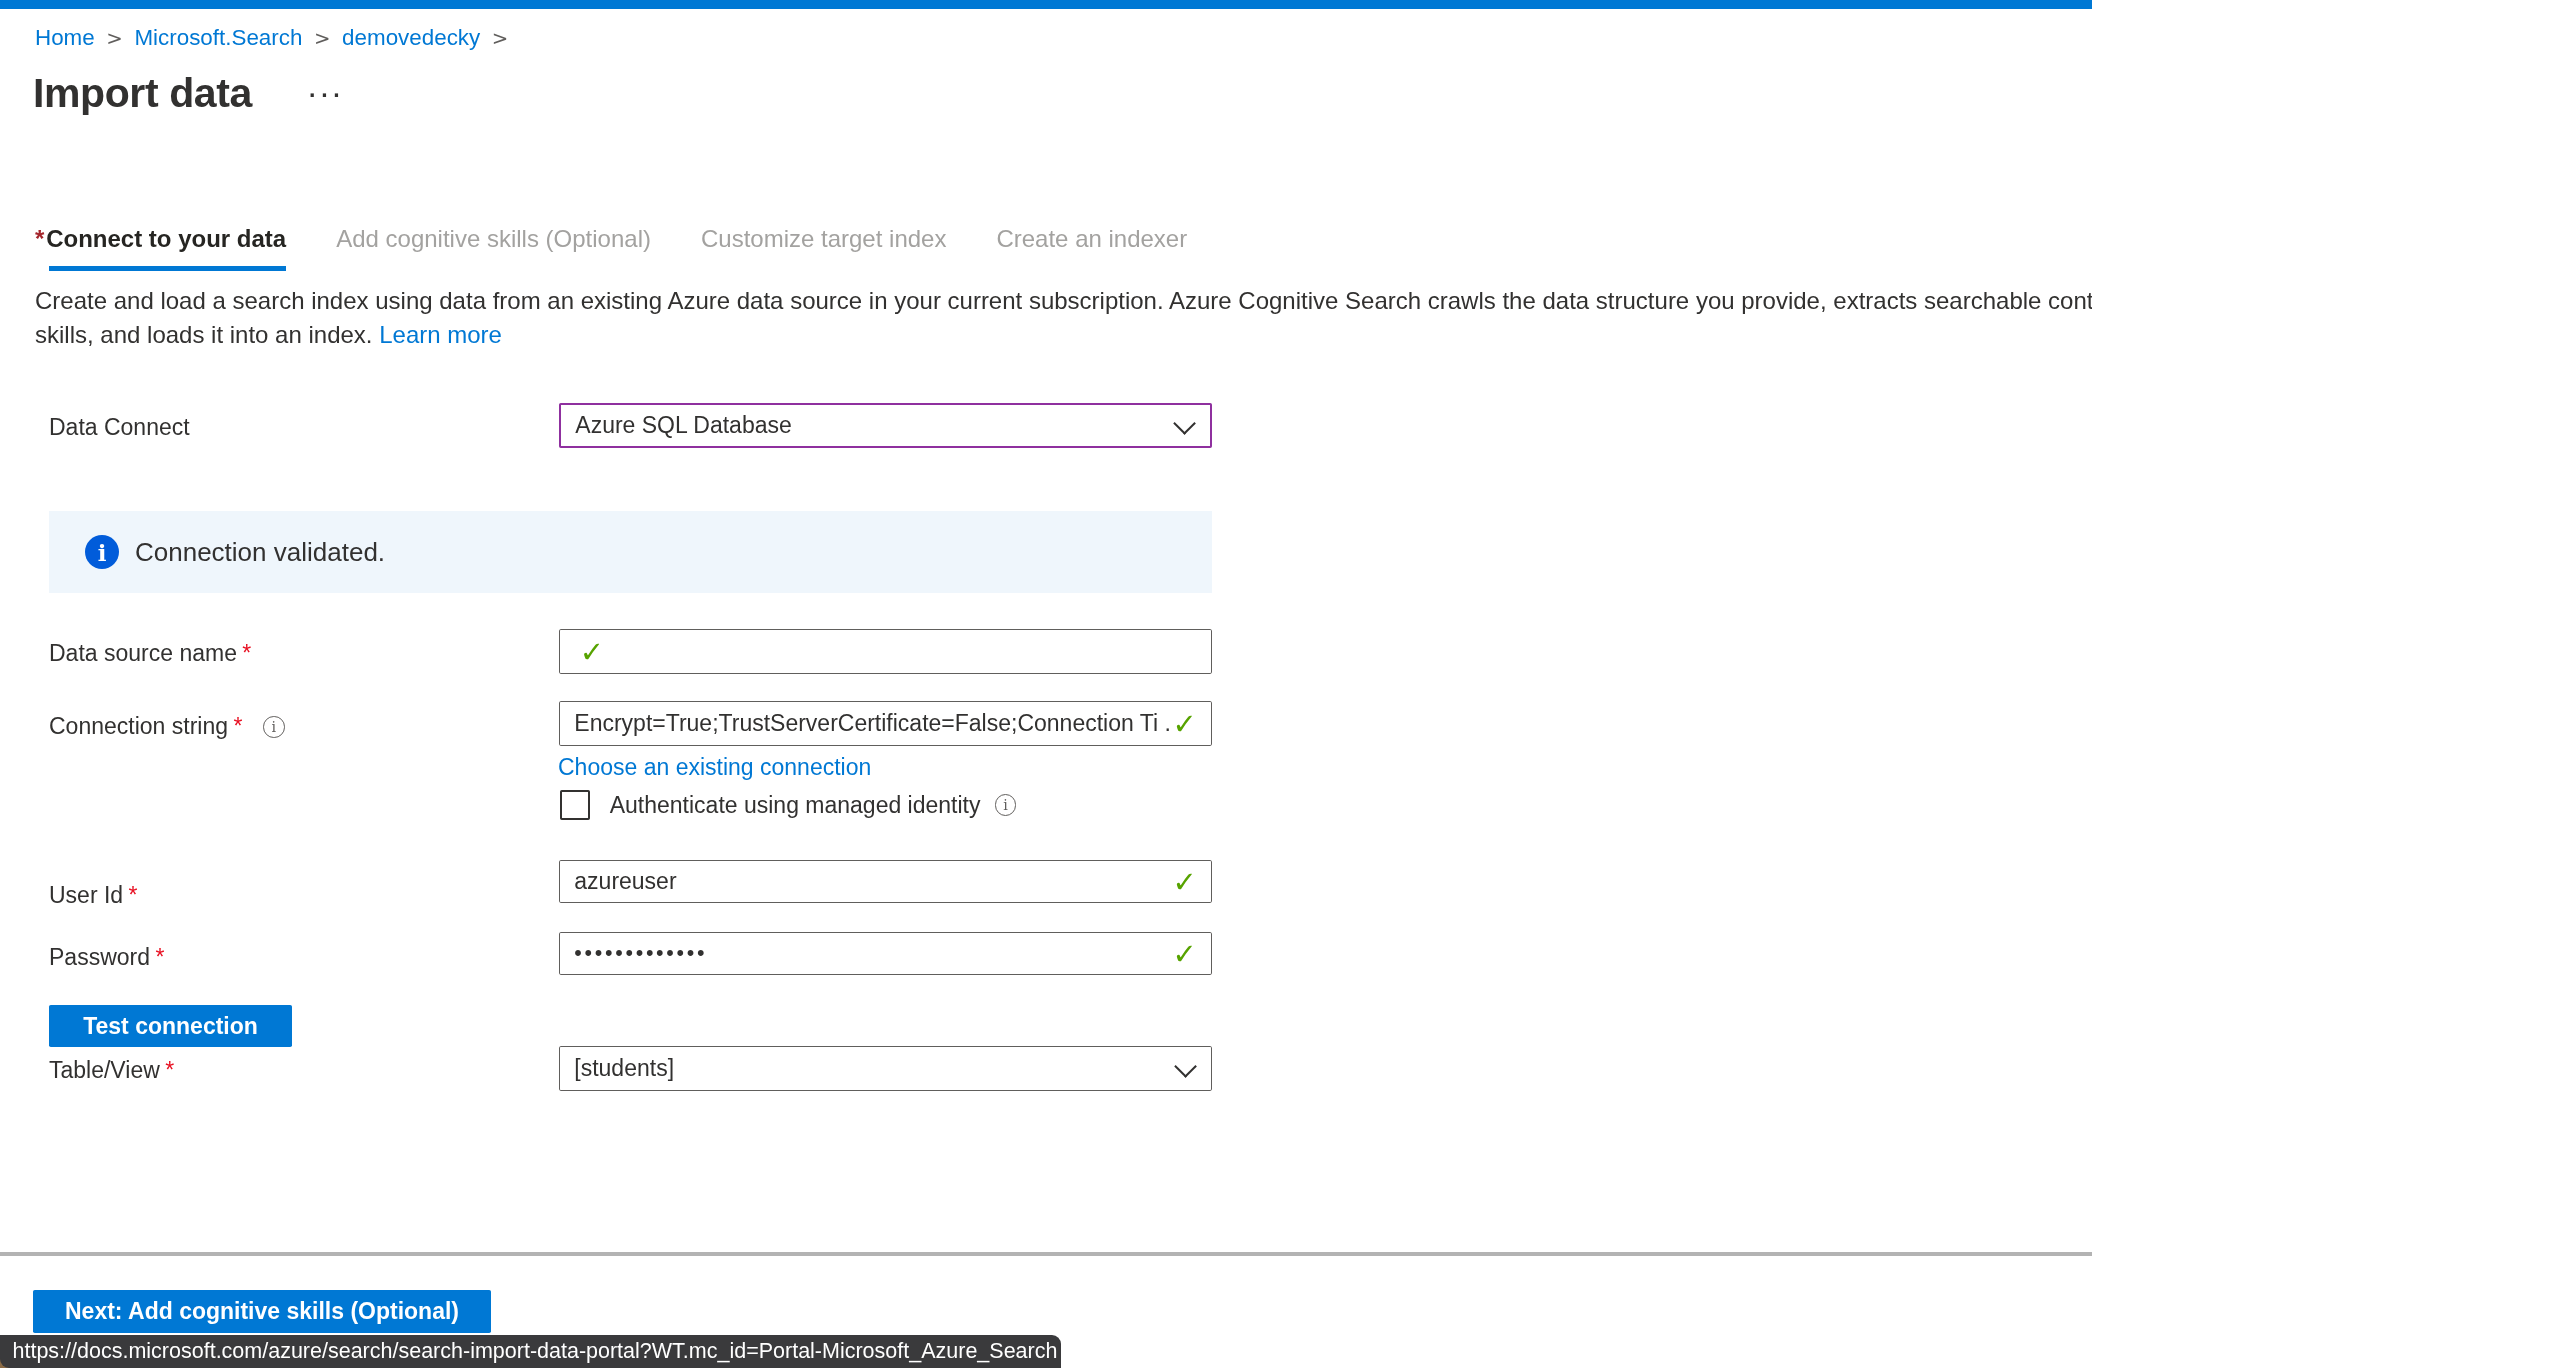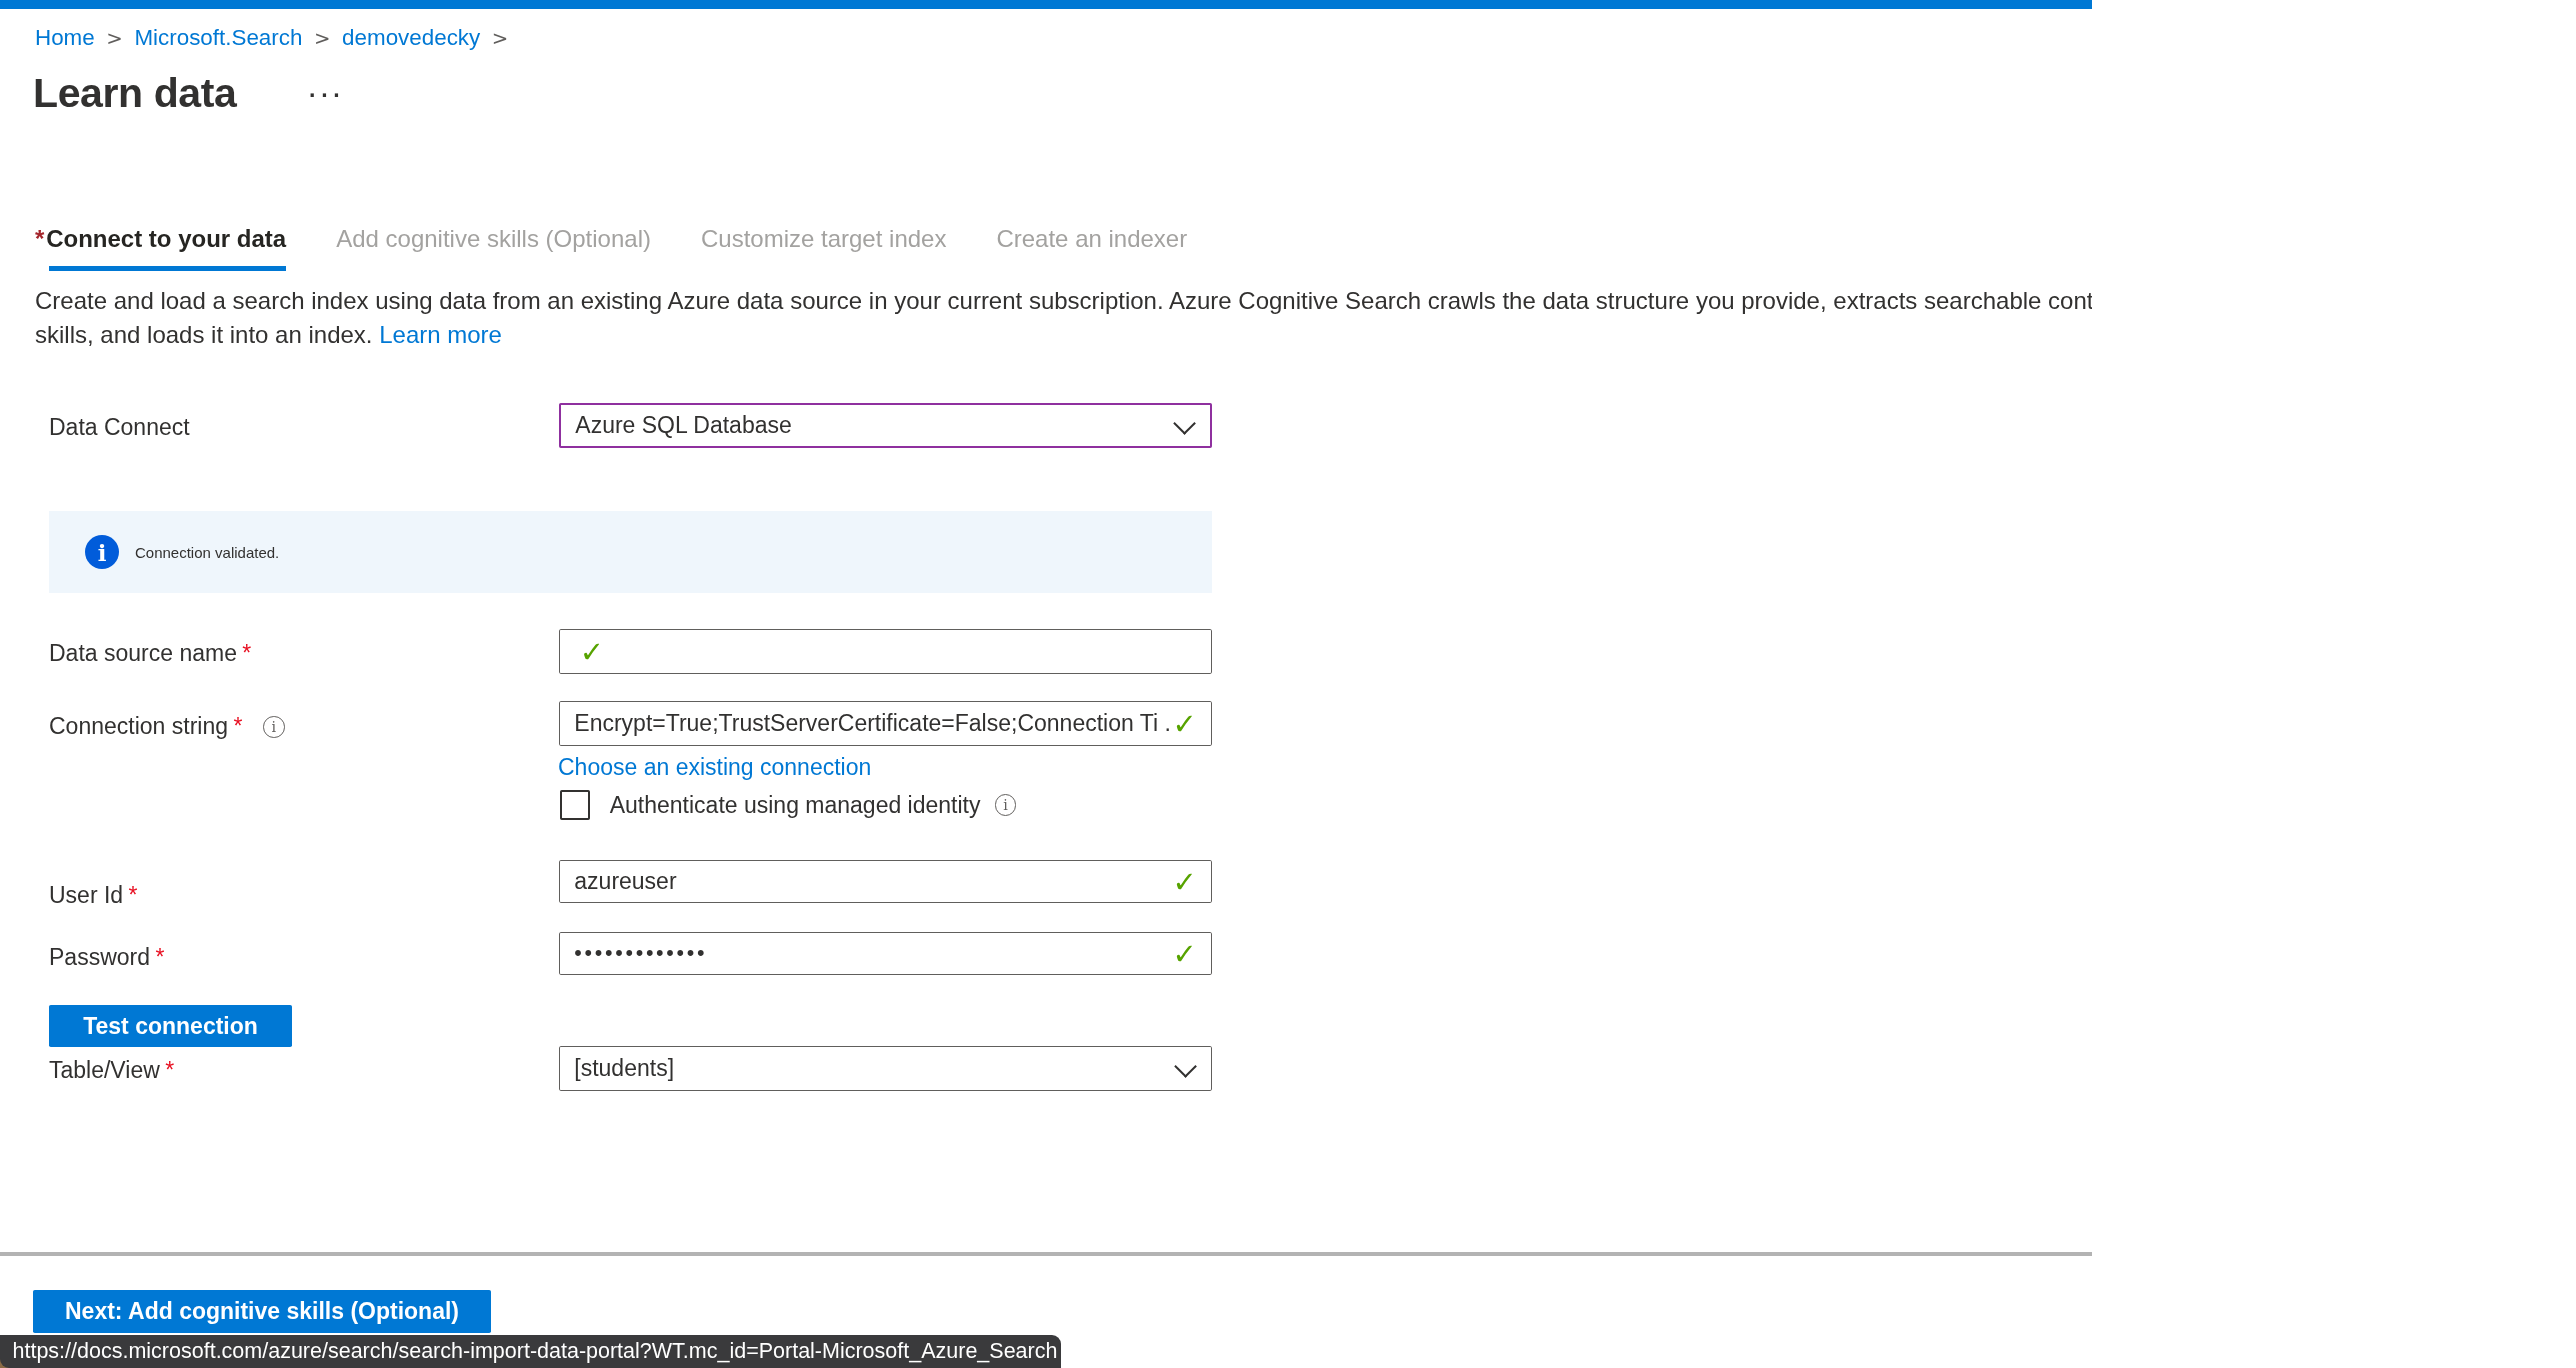--- a/index.html
+++ b/index.html
@@ -34,21 +34,21 @@
   .input-box .val { flex:1; white-space:nowrap; overflow:hidden; }
   .check { color:#57a300; font-size:29px; font-weight:400; margin-left:5.4px; font-family:"DejaVu Sans", sans-serif; }
 
   .dropdown { cursor:pointer; }
   .chev { width:16px; height:16px; border-right:2.2px solid #323130; border-bottom:2.2px solid #323130; transform:rotate(45deg) translateY(-3.6px); margin-right:5.4px; }
   .dd-purple { border:2.7px solid #8f309f; }
 
   .banner { position:absolute; left:49px; top:511px; width:1163px; height:82px; background:#eff6fc; display:flex; align-items:center; }
   .info-filled { width:34px; height:34px; border-radius:50%; background:#015cda; color:#fff; font-size:23px; font-weight:700;
                  display:flex; align-items:center; justify-content:center; margin-left:36px; font-family:"DejaVu Serif", serif; }
-  .banner-text { font-size:15px; color:#323130; margin-left:16px; }
+  .banner-text { font-size:26px; color:#323130; margin-left:16px; }
 
   .info-icon { display:inline-flex; width:21.5px; height:21.5px; border:1.8px solid #605e5c; border-radius:50%; color:#605e5c;
                font-size:14.3px; align-items:center; justify-content:center; font-family:"DejaVu Serif", serif; cursor:pointer; }
 
   .link { position:absolute; font-size:23px; color:#0078d4; cursor:pointer; text-decoration:none; }
 
   .checkbox-row { position:absolute; left:560px; top:790px; display:flex; align-items:center; }
   .checkbox { width:30px; height:30px; border:2.2px solid #323130; border-radius:1.8px; background:#fff; cursor:pointer; }
   .checkbox-label { font-size:23px; margin-left:19.7px; color:#323130; }
   .checkbox-row .info-icon { margin-left:14.3px; }
@@ -74,21 +74,21 @@
 
   <nav class="breadcrumb">
     <a>Home</a>
     <span class="crumb-sep">&gt;</span>
     <a>Microsoft.Search</a>
     <span class="crumb-sep">&gt;</span>
     <a>demovedecky</a>
     <span class="crumb-sep">&gt;</span>
   </nav>
 
-  <h1 class="page-title">Learn data</h1>
+  <h1 class="page-title">Import data</h1>
   <span class="title-ellipsis">···</span>
   <span class="close-btn">✕</span>
 
   <div class="tabs">
     <div class="tab active">
       <span class="req">*</span><span>Connect to your data</span>
       <div class="underline"></div>
     </div>
     <div class="tab"><span>Add cognitive skills (Optional)</span></div>
     <div class="tab"><span>Customize target index</span></div>

